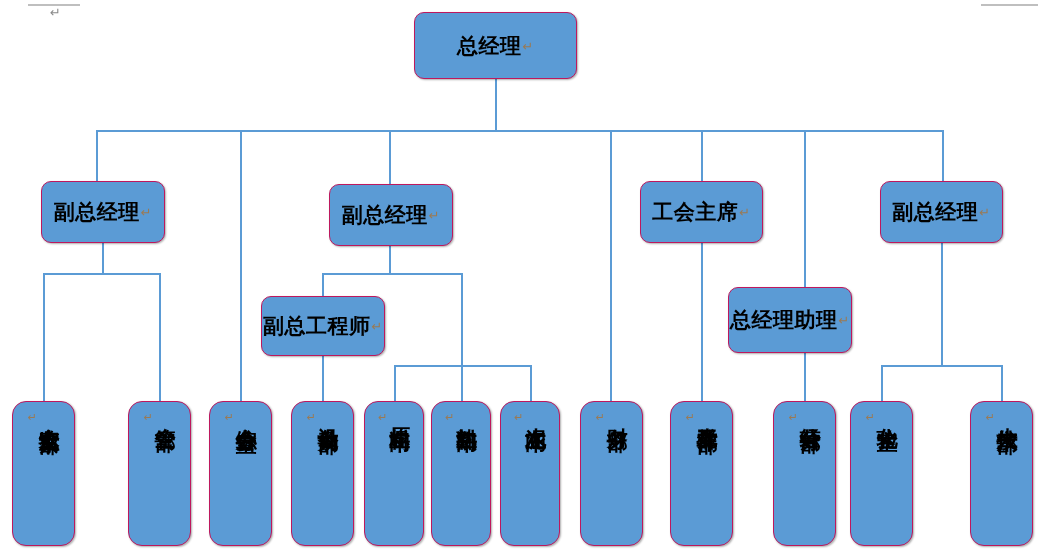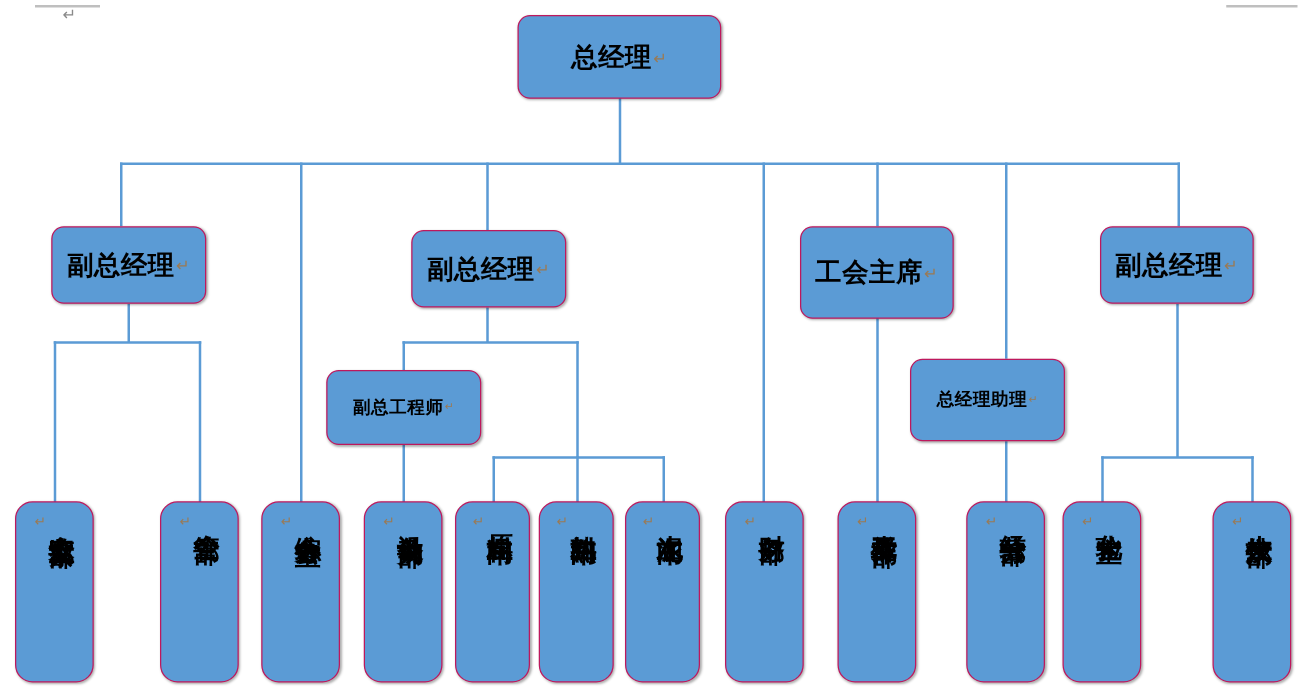--- a/index.html
+++ b/index.html
@@ -66,21 +66,21 @@
     font-size: 0.62em;
     font-family: "DejaVu Sans", sans-serif;
   }
 
   
   .node.horiz {
     font-size: 21px;
   }
   .node.horiz .pilcrow { vertical-align: 2px; margin-left: 1px; }
 
-  .node.horiz.small { font-size: 14px; }
+  .node.horiz.small { font-size: 21px; }
 
   
   .node.vert {
     font-size: 21px;
     border-radius: 14px;
     align-items: flex-start;
     padding-top: 9px;
   }
   .node.vert .label {
     writing-mode: vertical-rl;
@@ -149,21 +149,21 @@
   </div>
 
   <div class="node horiz" style="left:41px; top:181px; width:124px; height:62px;">
     <span class="label"><span>副总经理</span><span class="pilcrow">↵</span></span>
   </div>
 
   <div class="node horiz" style="left:329px; top:184px; width:124px; height:62px;">
     <span class="label"><span>副总经理</span><span class="pilcrow">↵</span></span>
   </div>
 
-  <div class="node horiz" style="left:640px; top:181px; width:123px; height:74px;">
+  <div class="node horiz" style="left:640px; top:181px; width:123px; height:62px;">
     <span class="label"><span>工会主席</span><span class="pilcrow">↵</span></span>
   </div>
 
   <div class="node horiz" style="left:880px; top:181px; width:123px; height:62px;">
     <span class="label"><span>副总经理</span><span class="pilcrow">↵</span></span>
   </div>
 
   <div class="node horiz small" style="left:261px; top:296px; width:124px; height:60px;">
     <span class="label"><span>副总工程师</span><span class="pilcrow">↵</span></span>
   </div>

